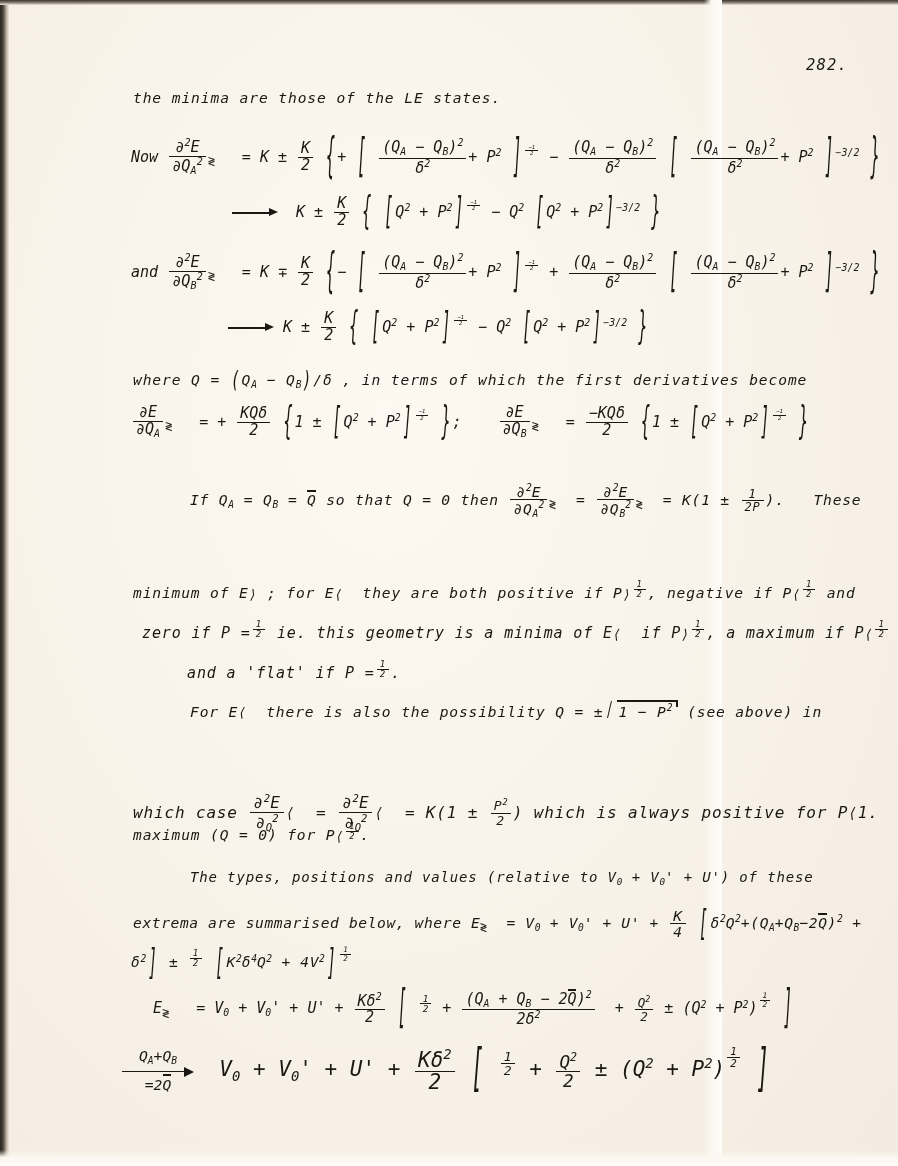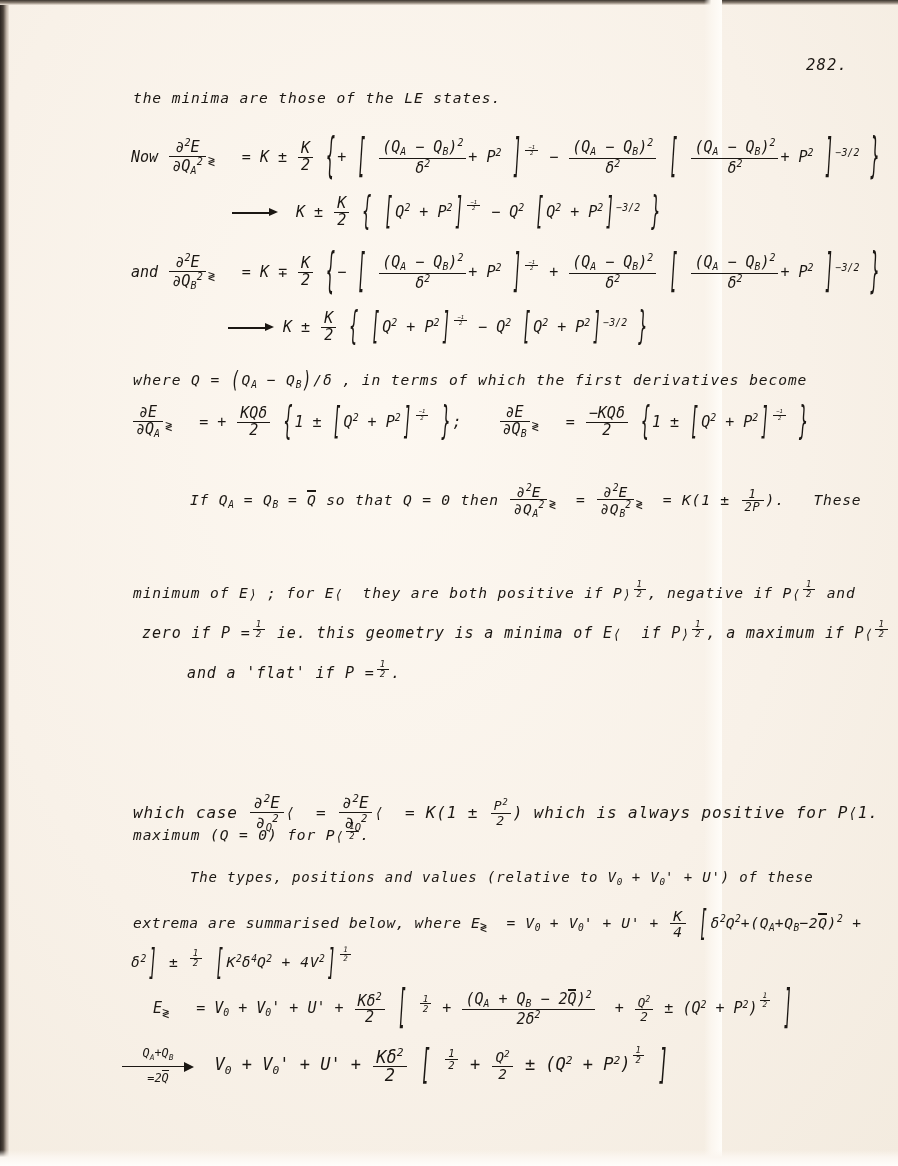--- a/index.html
+++ b/index.html
@@ -224,20 +224,25 @@
   <div class="eq" style="left:142px;top:620px;font-size:15px;letter-spacing:0.85px;">
     <span>zero if P =</span><span class="fr tiny" style="font-size:0.60em;"><span class="n">1</span><span class="d">2</span></span>
     <span>ie. this geometry is a minima of E</span><span class="gg">⟨</span>
     &nbsp;<span>if P</span><span class="gg">⟩</span><span class="fr tiny" style="font-size:0.60em;"><span class="n">1</span><span class="d">2</span></span><span>, a maximum if P</span><span class="gg">⟨</span><span class="fr tiny" style="font-size:0.60em;"><span class="n">1</span><span class="d">2</span></span>
   </div>
 
   <div class="eq" style="left:143px;top:660px;font-size:15px;letter-spacing:0.85px;margin-left:44px;">
     <span>and a 'flat' if P =</span><span class="fr tiny" style="font-size:0.60em;"><span class="n">1</span><span class="d">2</span></span>.
   </div>
 
+  <div class="eq" style="left:190px;top:702px;font-size:14.6px;letter-spacing:0.85px;">
+    <span>For E</span><span class="gg">⟨</span>
+    &nbsp;<span>there is also the possibility Q =</span> ±<span class="rad">1 − P<span class="sup">2</span><span class="cap"></span></span>
+    <span>(see above) in</span>
+  </div>
 
   <div class="eq" style="left:133px;top:769px;font-size:16px;letter-spacing:0.85px;margin-top:24px;">
     <span>which case</span>
     <span class="fr" style="font-size:1.0em;">
       <span class="n">∂<span class="sup">2</span>E</span><span class="d">∂<span class="sub">Q</span><span class="sup">2</span></span>
     </span><span class="gg">⟨</span>
     &nbsp;=
     <span class="fr" style="font-size:1.0em;">
       <span class="n">∂<span class="sup">2</span>E</span><span class="d">∂<span class="sub">Q</span><span class="sup">2</span></span>
     </span><span class="gg">⟨</span>
@@ -279,21 +284,21 @@
     <span class="fr tiny" style="font-size:0.62em;"><span class="n">1</span><span class="d">2</span></span> +
     <span class="fr">
       <span class="n">(Q<span class="sub">A</span> + Q<span class="sub">B</span> − 2<span class="ovl">Q</span>)<span class="sup">2</span></span>
       <span class="d">2δ<span class="sup">2</span></span>
     </span>
     &nbsp;+ <span class="fr small" style="font-size:0.84em;"><span class="n">Q<span class="sup">2</span></span><span class="d">2</span></span>
     ± (Q<span class="sup">2</span> + P<span class="sup">2</span>)<span class="sup"><span class="fr tiny nb" style="font-size:0.78em;"><span class="n">1</span><span class="d" style="border-top:1.3px solid #1b1713">2</span></span></span>
     <span class="brk b3">]</span>
   </div>
 
-  <div class="eq" style="left:122px;top:1046px;font-size:17px;">
+  <div class="eq" style="left:122px;top:1046px;font-size:21px;">
     <span class="larrow">
       <span class="top">Q<span class="sub">A</span>+Q<span class="sub">B</span></span>
       <span class="bar"></span>
       <span class="bot">=2<span class="ovl">Q</span></span>
     </span>
     &nbsp;V<span class="sub">0</span> + V<span class="sub">0</span>' + U' +
     <span class="fr"><span class="n">Kδ<span class="sup">2</span></span><span class="d">2</span></span>
     <span class="brk">[</span>
     <span class="fr tiny" style="font-size:0.62em;"><span class="n">1</span><span class="d">2</span></span> +
     <span class="fr small" style="font-size:0.84em;"><span class="n">Q<span class="sup">2</span></span><span class="d">2</span></span>

